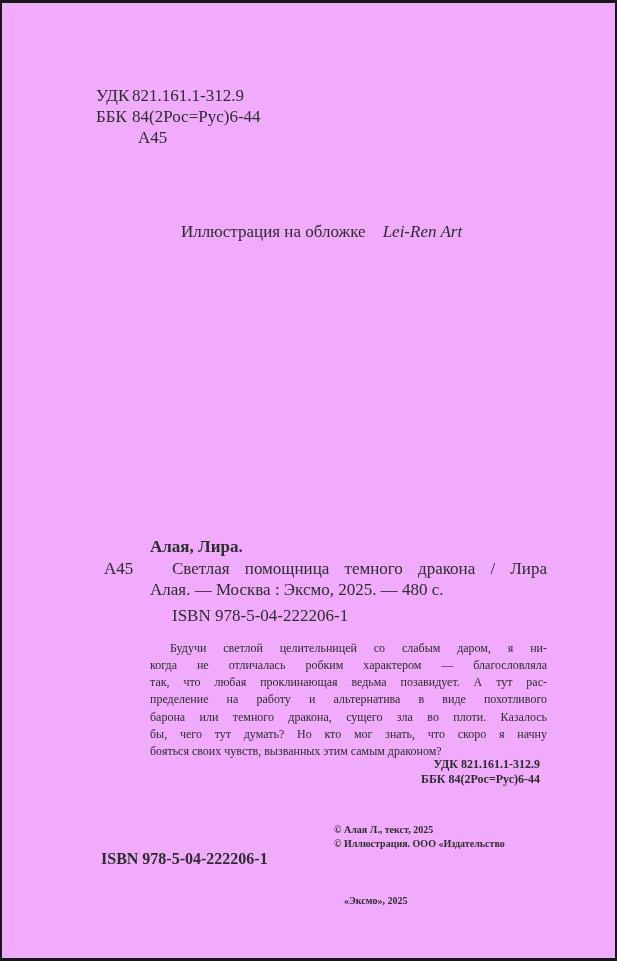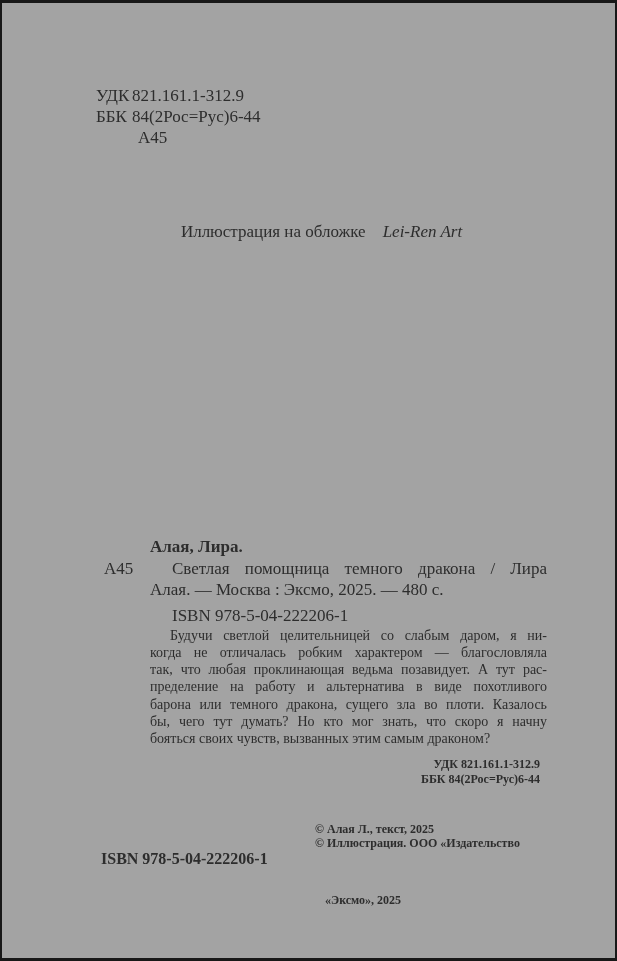--- a/index.html
+++ b/index.html
@@ -5,21 +5,21 @@
   html, body {
     margin: 0;
     padding: 0;
     background: #101010;
   }
   .page {
     position: relative;
     width: 617px;
     height: 961px;
     box-sizing: border-box;
-    background: #a3a3a3;
+    background: #f0abfc;
     border: 3px solid #181818;
     border-left-width: 2px;
     border-right-width: 2px;
     font-family: "Liberation Serif", "DejaVu Serif", serif;
     color: #2d2d2d;
     overflow: hidden;
   }
 
   
   .top-codes {
@@ -66,22 +66,22 @@
     text-align: justify;
     text-align-last: justify;
   }
   .catalog .isbn {
     margin-top: 4px;
     padding-left: 22px;
   }
 
   
   .annotation {
-    margin-top: 0;
-    font-size: 14px;
+    margin-top: 13px;
+    font-size: 12px;
     line-height: 17.2px;
   }
   .annotation .jl {
     text-align: justify;
     text-align-last: justify;
   }
   .annotation .first { padding-left: 20px; }
 
   
   .bottom-codes {
@@ -98,24 +98,24 @@
   .footer-isbn {
     position: absolute;
     left: 99px;
     top: 846px;
     font-weight: bold;
     font-size: 16px;
     line-height: 19px;
   }
   .copyright {
     position: absolute;
-    left: 313px;
+    left: 332px;
     top: 820px;
     font-weight: bold;
-    font-size: 12px;
+    font-size: 10px;
     line-height: 13.6px;
     width: 260px;
   }
   .copyright .wrap-indent { padding-left: 10px; margin-top: 44px; }
 </style>
 </head>
 <body>
 
 <div class="page">
 

